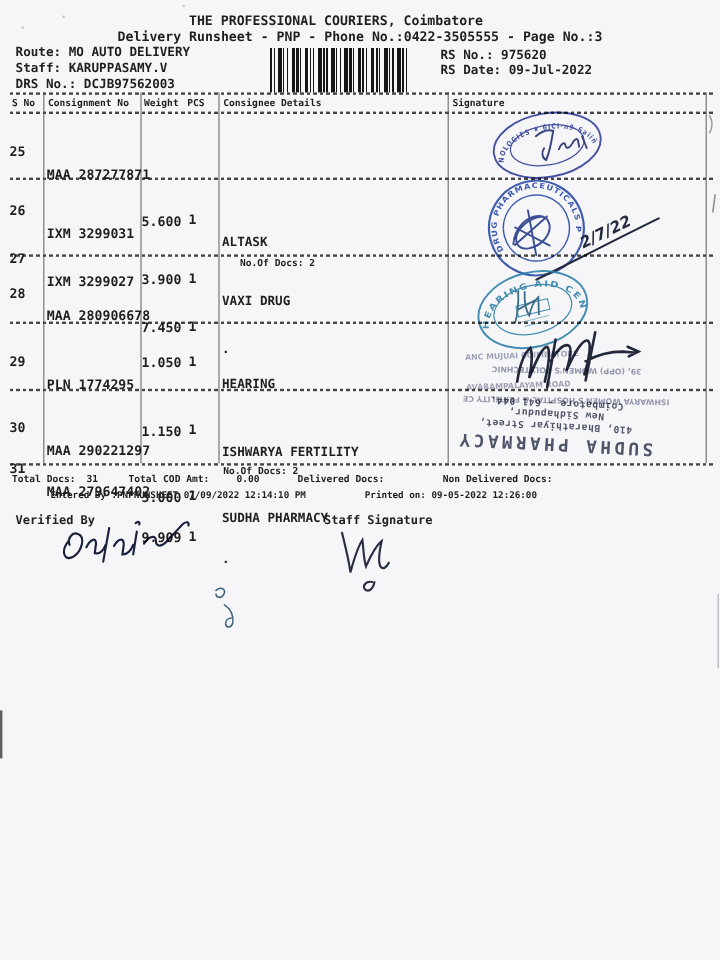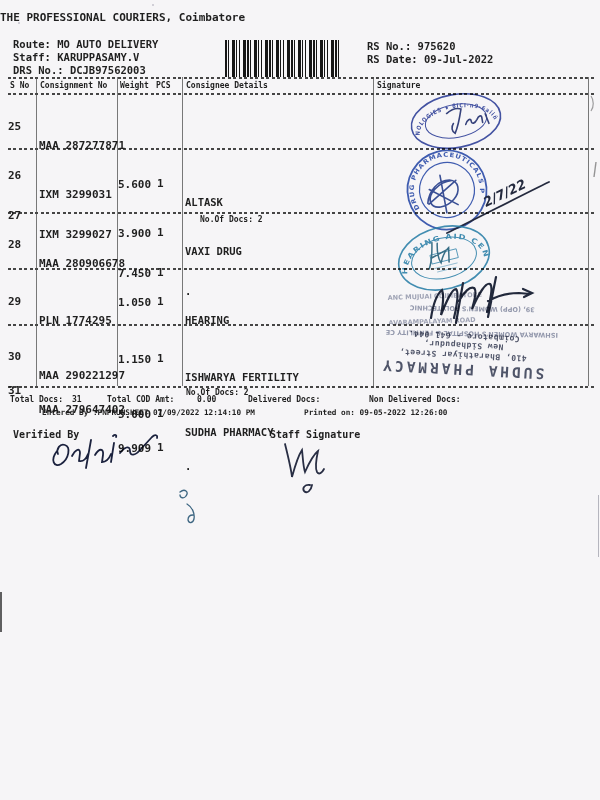--- a/index.html
+++ b/index.html
@@ -4,21 +4,21 @@
 <style>
   html,body{margin:0;padding:0;background:#e9e9ec;}
   #page{
     position:relative;width:600px;height:800px;overflow:hidden;
     background:#f6f5f7;
     font-family:"DejaVu Sans Mono", monospace;
     color:#1f1f1f;
   }
   .abs{position:absolute;white-space:pre;}
   
-  .title{top:11px;left:0;width:536px;text-align:left;font-size:11px;font-weight:bold;}
+  .title{top:11px;left:12px;width:536px;text-align:center;font-size:11px;font-weight:bold;}
   .subtitle{top:24px;left:0;width:600px;text-align:center;font-size:11px;font-weight:bold;}
   .meta{font-size:10.5px;font-weight:bold;}
   
   .barcode{left:225px;top:40px;width:115px;height:37px;
     background:
       repeating-linear-gradient(90deg,
         #161616 0 2px, transparent 2px 3px,
         #161616 3px 4px, transparent 4px 7px,
         #161616 7px 10px, transparent 10px 11px,
         #161616 11px 12px, transparent 12px 14px,
@@ -61,20 +61,21 @@
 
 <div id="page">
 
   <div class="speck" style="left:18px;top:22px"></div>
   <div class="speck" style="left:52px;top:13px"></div>
   <div class="speck" style="left:152px;top:4px"></div>
   <div class="scanedge-l"></div>
   <div class="scanedge-r"></div>
 
   <div class="abs title">THE PROFESSIONAL COURIERS, Coimbatore</div>
+  <div class="abs subtitle">Delivery Runsheet - PNP - Phone No.:0422-3505555 - Page No.:3</div>
   <div class="abs meta" style="left:13px;top:38px">Route: MO AUTO DELIVERY</div>
   <div class="abs meta" style="left:13px;top:51px">Staff: KARUPPASAMY.V</div>
   <div class="abs meta" style="left:13px;top:64px">DRS No.: DCJB97562003</div>
   <div class="abs barcode"></div>
   <div class="abs meta" style="left:367px;top:40px">RS No.: 975620</div>
   <div class="abs meta" style="left:367px;top:53px">RS Date: 09-Jul-2022</div>
 
   <div class="abs hline" style="top:77px"></div>
   <div class="abs hline" style="top:93px"></div>
   <div class="abs hline" style="top:148px"></div>

